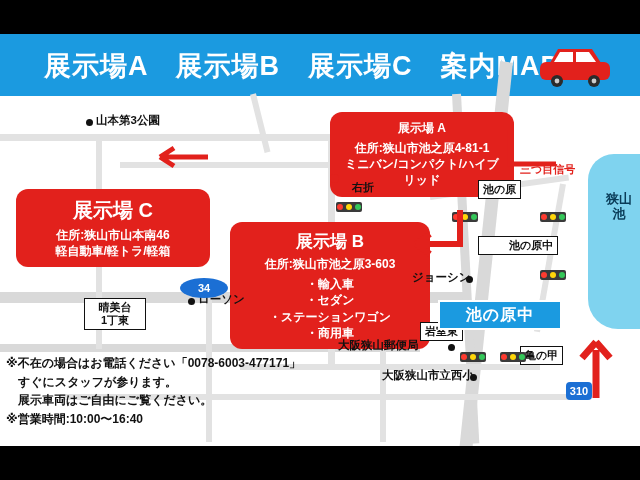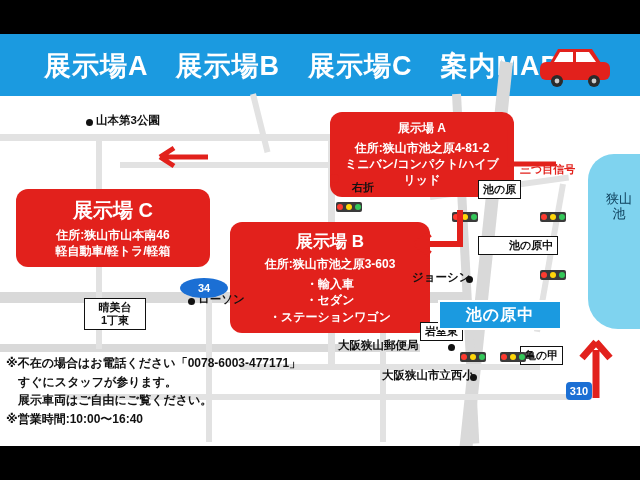--- a/index.html
+++ b/index.html
@@ -11,21 +11,21 @@
   #map{position:absolute;left:0;top:34px;width:640px;height:412px;background:#ffffff;overflow:hidden;}
 
   
   .banner{position:absolute;left:0;top:0;width:640px;height:62px;background:#1b9ae0;}
   .banner-title{position:absolute;left:44px;top:14px;font-size:27px;font-weight:bold;color:#ffffff;letter-spacing:1px;white-space:nowrap;}
   .car-icon{position:absolute;right:28px;top:8px;width:74px;height:46px;}
 
   
   .water{position:absolute;background:#7fd3ef;}
   #lake-right{right:0;top:120px;width:52px;height:175px;border-radius:26px 0 0 30px;}
-  .lake-label{position:absolute;right:8px;top:158px;font-size:13px;font-weight:normal;color:#0a3c58;line-height:1.15;text-align:center;}
+  .lake-label{position:absolute;right:8px;top:158px;font-size:13px;font-weight:bold;color:#0a3c58;line-height:1.15;text-align:center;}
 
   
   .road{position:absolute;background:#d9d9d9;}
   .road-thin{position:absolute;background:#e2e2e2;}
 
   
   .redbox{position:absolute;background:#e2211c;color:#fff;border-radius:12px;padding:8px 12px;box-sizing:border-box;}
   .redbox .rb-title{font-size:20px;font-weight:bold;text-align:center;margin-bottom:3px;}
   .redbox .rb-line{font-size:12px;font-weight:bold;line-height:1.35;}
   .redbox .rb-line.center{text-align:center;}
@@ -109,36 +109,37 @@
     <div class="road-thin" style="left:206px;top:258px;width:6px;height:150px;"></div>
     <div class="road-thin" style="left:560px;top:150px;width:6px;height:150px;transform:rotate(10deg);transform-origin:top center;"></div>
     <div class="road-thin" style="left:380px;top:258px;width:6px;height:150px;"></div>
     <div class="road-thin" style="left:240px;top:330px;width:300px;height:6px;"></div>
     <div class="road-thin" style="left:60px;top:360px;width:520px;height:6px;"></div>
     <div class="road-thin" style="left:430px;top:160px;width:140px;height:6px;transform:rotate(-8deg);transform-origin:left center;"></div>
     <div class="road-thin" style="left:250px;top:60px;width:6px;height:60px;transform:rotate(-14deg);transform-origin:top center;"></div>
 
     <div class="redbox" id="box-a">
       <div class="rb-title">展示場 A</div>
-      <div class="rb-line center">住所:狭山市池之原4-81-2</div>
+      <div class="rb-line center">住所:狭山市池之原4-81-1</div>
       <div class="rb-line center">ミニバン/コンパクト/ハイブリッド</div>
     </div>
 
     <div class="redbox" id="box-c">
       <div class="rb-title">展示場 C</div>
       <div class="rb-line center">住所:狭山市山本南46</div>
       <div class="rb-line center">軽自動車/軽トラ/軽箱</div>
     </div>
 
     <div class="redbox" id="box-b">
       <div class="rb-title">展示場 B</div>
       <div class="rb-line center" style="margin-bottom:4px;">住所:狭山市池之原3-603</div>
       <div class="rb-line" style="text-align:center;">・輸入車</div>
       <div class="rb-line" style="text-align:center;">・セダン</div>
       <div class="rb-line" style="text-align:center;">・ステーションワゴン</div>
+      <div class="rb-line" style="text-align:center;">・商用車</div>
     </div>
 
     <div class="dot" style="left:86px;top:85px;"></div>
     <div class="poi" style="left:96px;top:79px;">山本第3公園</div>
 
     <div class="dot" style="left:188px;top:264px;"></div>
     <div class="poi" style="left:198px;top:258px;">ローソン</div>
 
     <div class="dot" style="left:466px;top:242px;"></div>
     <div class="poi" style="left:412px;top:236px;">ジョーシン</div>

